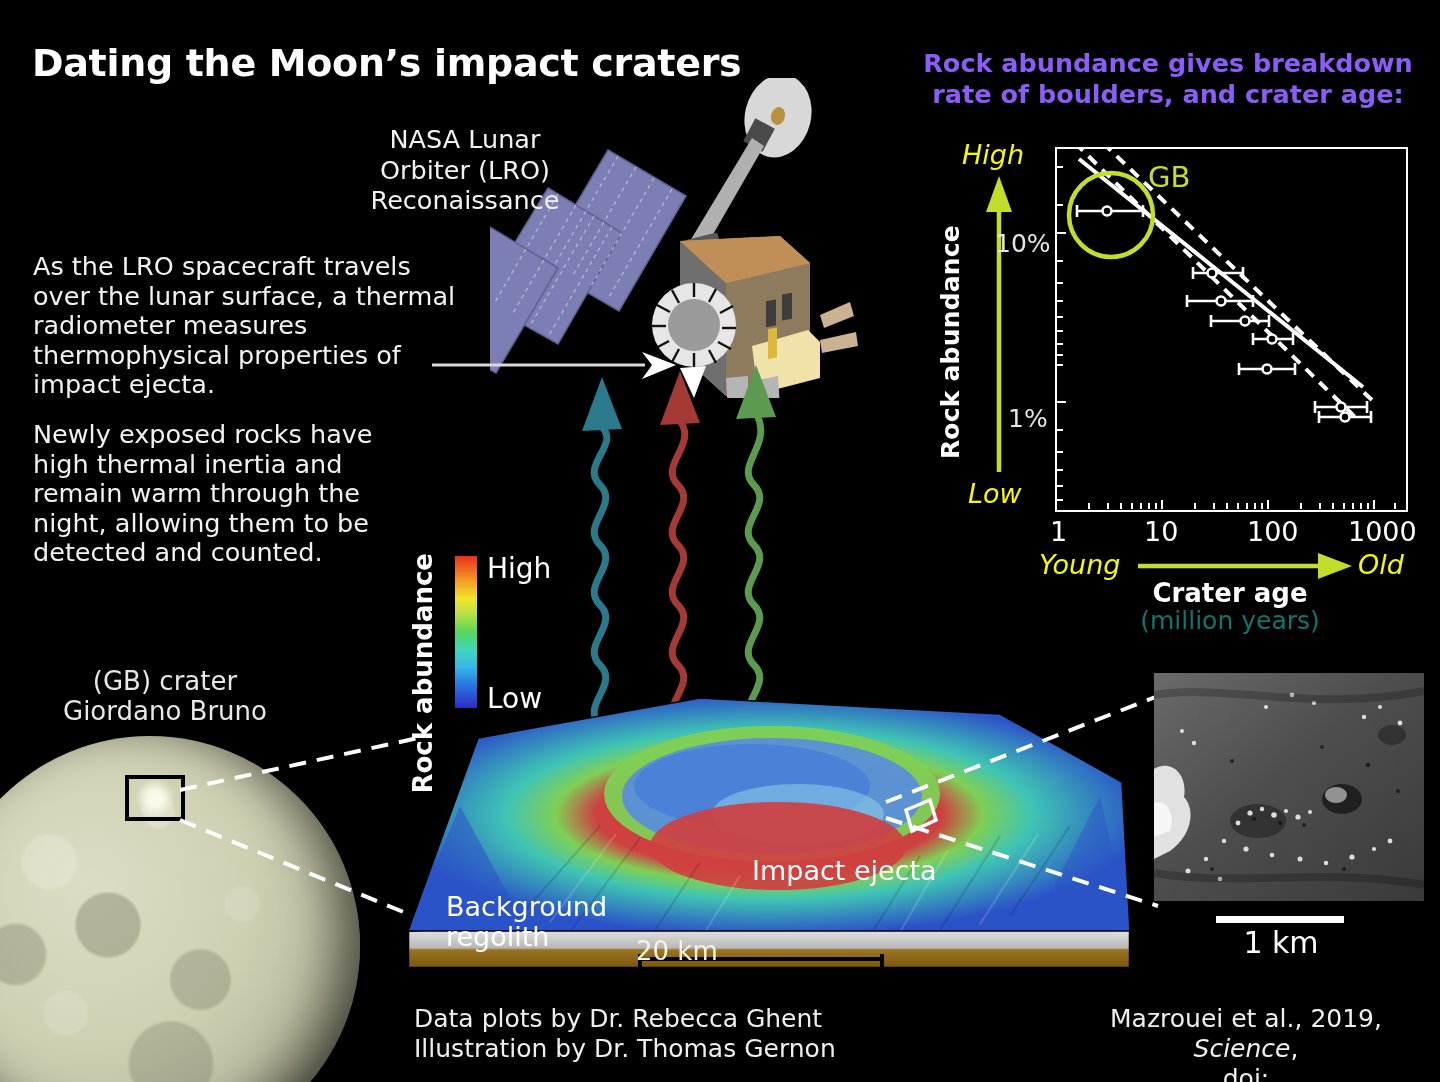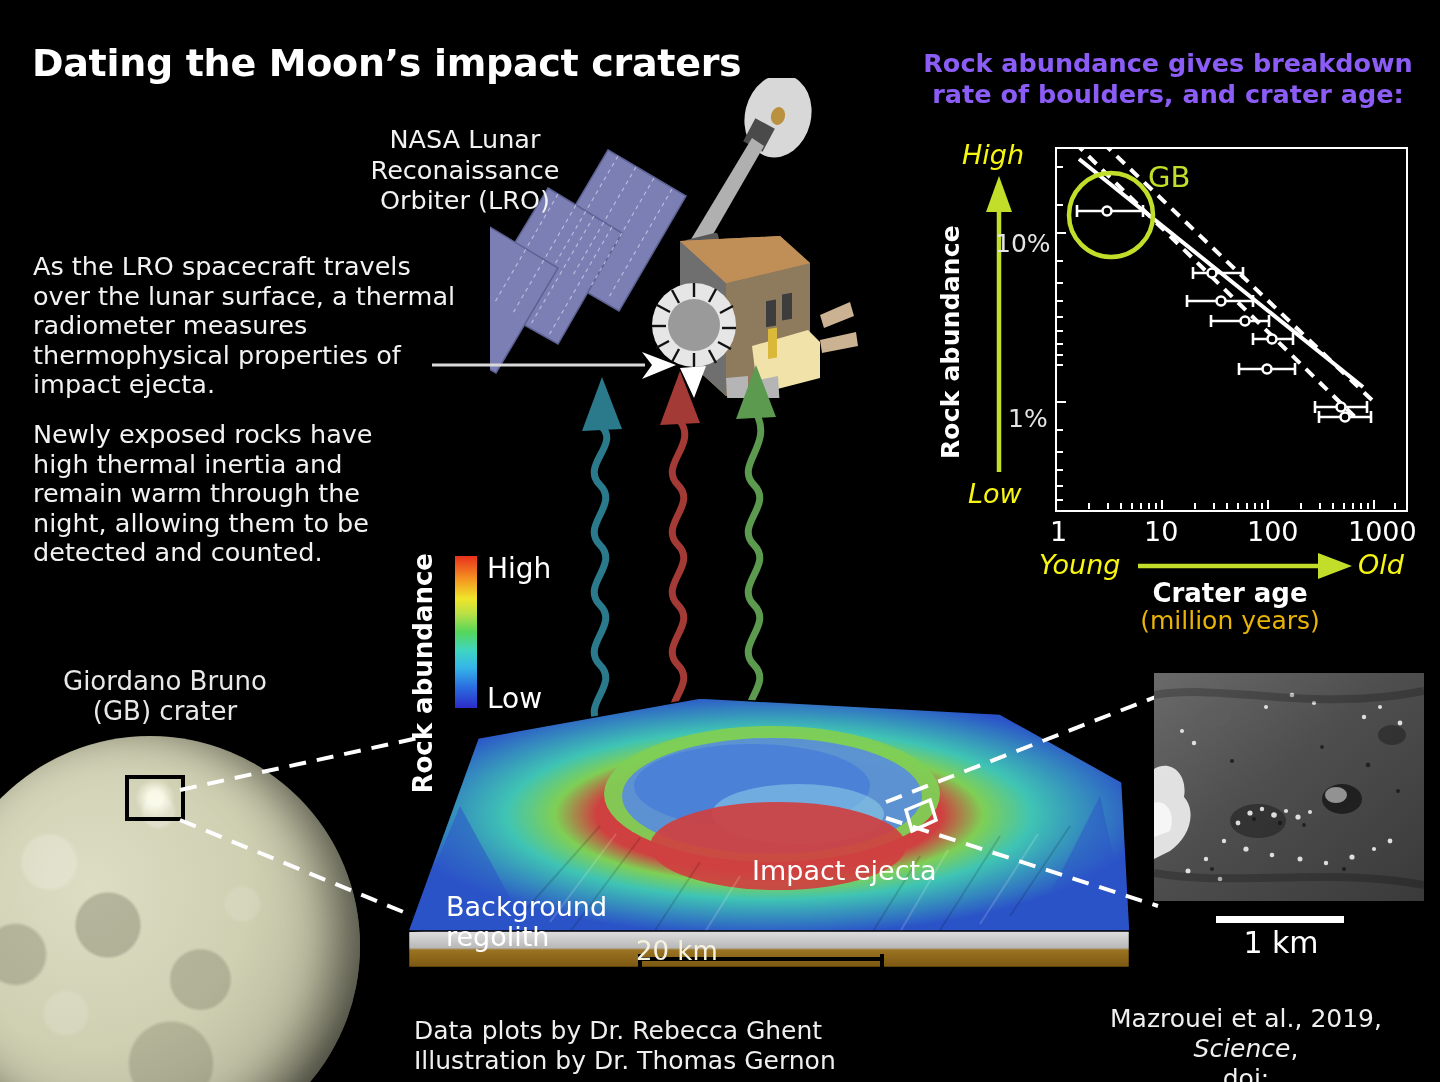--- a/index.html
+++ b/index.html
@@ -34,21 +34,21 @@
   #xticks span{position:absolute;font-size:27px;color:#fff;}
   #yaxis-title{left:936px;top:225px;font-size:25px;font-weight:bold;color:#fff;
                writing-mode:vertical-rl;transform:rotate(180deg);letter-spacing:.2px;}
   .yellowital{color:#f6f612;font-style:italic;font-size:27px;font-weight:500;}
   #lbl-high{left:962px;top:139px;}
   #lbl-low{left:968px;top:478px;}
   #lbl-young{left:1039px;top:549px;}
   #lbl-old{left:1358px;top:549px;}
   #xaxis-title{left:1060px;top:578px;width:340px;text-align:center;font-size:26px;
                font-weight:bold;color:#fff;}
-  #xaxis-sub{left:1060px;top:606px;width:340px;text-align:center;font-size:25px;color:#eab308;}
+  #xaxis-sub{left:1060px;top:606px;width:340px;text-align:center;font-size:25px;color:#0f766e;}
   #gb-lbl{left:1148px;top:160px;font-size:29px;color:#c3de2a;}
 
   
   #cbar{left:455px;top:556px;width:22px;height:152px;
         background:linear-gradient(to top,#2c2cc8 0%,#2a6fe0 14%,#35b7e8 27%,
                    #3fd6c0 38%,#56d65a 50%,#b9e045 62%,#f0e52a 72%,#f59a22 84%,#e8301c 100%);}
   #cbar-high{left:487px;top:552px;font-size:28px;color:#fff;}
   #cbar-low{left:487px;top:682px;font-size:28px;color:#fff;}
   #cbar-title{left:410px;top:553px;font-size:26px;font-weight:bold;color:#fff;
               writing-mode:vertical-rl;transform:rotate(180deg);line-height:1.05;text-align:center;}
@@ -79,21 +79,21 @@
   #scale20{left:636px;top:952px;width:250px;height:34px;}
   #scale20-lbl{left:636px;top:936px;width:250px;text-align:left;font-size:26px;color:#f6f2e0;}
 
   
   #inset{left:1154px;top:673px;width:270px;height:228px;overflow:hidden;
          background:#4a4a4a;}
   #inset-scale{left:1216px;top:916px;width:128px;height:7px;background:#fff;}
   #inset-lbl{left:1186px;top:925px;width:190px;text-align:center;font-size:30px;color:#fff;}
 
   
-  #credit-left{left:414px;top:1004px;font-size:25px;line-height:1.2;color:#efefef;margin-top:12px;}
+  #credit-left{left:414px;top:1004px;font-size:25px;line-height:1.2;color:#efefef;}
   #credit-right{left:1060px;top:1004px;width:372px;text-align:center;font-size:25px;
                 line-height:1.2;color:#efefef;}
   .ital{font-style:italic;}
 </style>
 </head>
 <body>
 
 <div id="stage">
 
   <div class="abs" id="title">Dating the Moon’s impact craters</div>
@@ -162,22 +162,22 @@
     <polygon points="190,290 216,288 204,320" fill="#fff"></polygon>
   </svg>
 
   <svg class="abs" style="left:430px;top:348px;" width="250" height="34">
     <line x1="2" y1="17" x2="215" y2="17" stroke="#d9d9d9" stroke-width="3"></line>
     <polygon points="212,4 246,17 212,31 222,17" fill="#fff"></polygon>
   </svg>
 
   <div class="abs" id="lro-label">
     <div>NASA Lunar</div>
+    <div>Orbiter (LRO)</div>
     <div>Reconaissance</div>
-    <div>Orbiter (LRO)</div>
   </div>
 
   <div class="abs bodytext" id="para1">As the LRO spacecraft travels over the lunar surface, a thermal radiometer measures thermophysical properties of impact ejecta.</div>
   <div class="abs bodytext" id="para2">Newly exposed rocks have high thermal inertia and remain warm through the night, allowing them to be detected and counted.</div>
 
   <svg class="abs" style="left:540px;top:355px;" width="260" height="370" fill="none" stroke-linecap="round">
     <g stroke="#2b7a8c" stroke-width="7">
       <path d="M60 370 C40 350 80 330 60 310 C40 290 80 270 60 250 C40 230 80 210 60 190
                C40 170 80 150 60 130 C40 110 80 90 62 72"></path>
       <polygon points="62,22 82,74 42,76" fill="#2b7a8c" stroke="none"></polygon>
@@ -194,22 +194,22 @@
     </g>
   </svg>
 
   <div class="abs" id="cbar-title"><span>Rock</span>
     <span>abundance</span></div>
   <div class="abs" id="cbar"></div>
   <div class="abs" id="cbar-high">High</div>
   <div class="abs" id="cbar-low">Low</div>
 
   <div class="abs" id="moon-cap">
+    <div>(GB) crater</div>
     <div>Giordano Bruno</div>
-    <div>(GB) crater</div>
   </div>
   <div class="abs" id="moon-wrap">
     <div id="moon"></div>
   </div>
   <div class="abs" id="gb-box"></div>
 
   <svg class="abs" style="left:150px;top:700px;" width="300" height="260">
     <line x1="30" y1="90" x2="268" y2="38" stroke="#fff" stroke-width="4" stroke-dasharray="17 11"></line>
     <line x1="30" y1="120" x2="268" y2="218" stroke="#fff" stroke-width="4" stroke-dasharray="17 11"></line>
   </svg>

